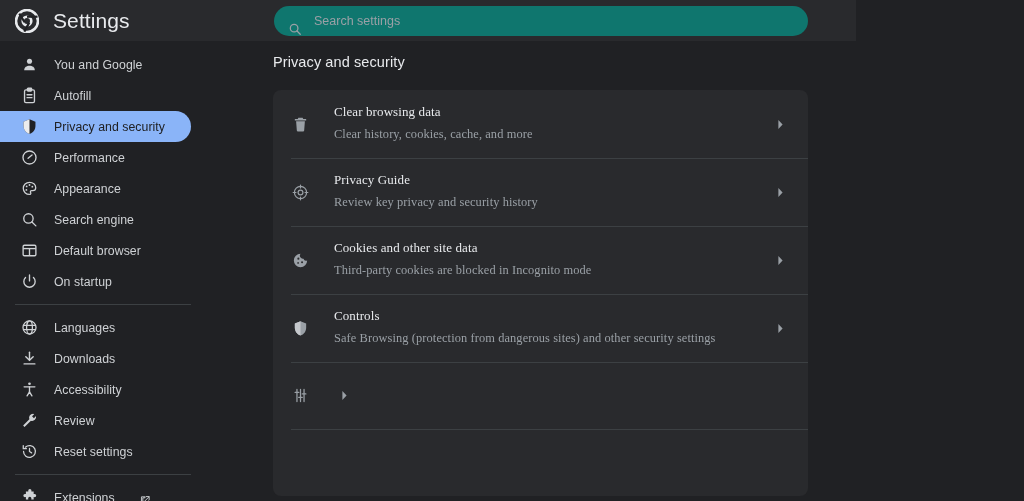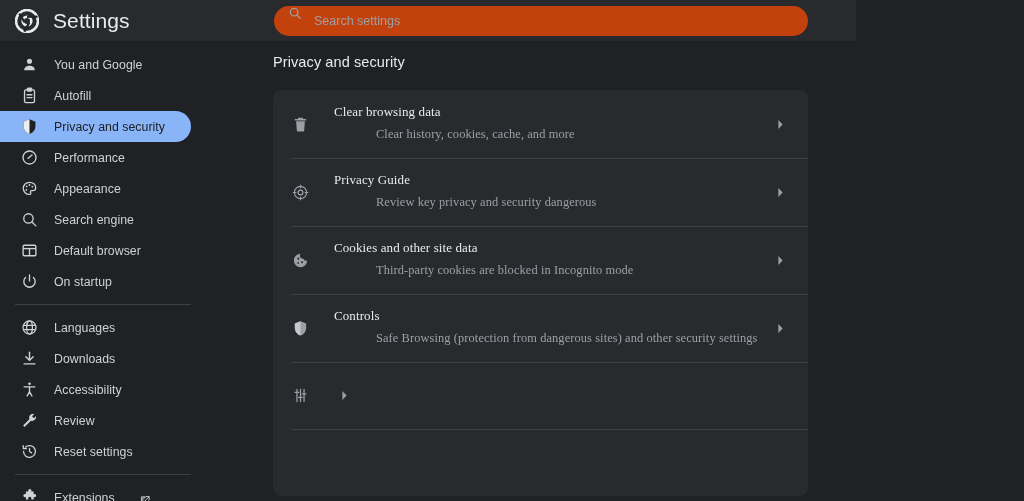--- a/index.html
+++ b/index.html
@@ -39,24 +39,24 @@
     letter-spacing: .1px;
     white-space: nowrap;
   }
   .searchwrap {
     flex: none;
     width: 534px;
     margin-left: 18px;
   }
   .searchbox {
     height: 30px;
-    background: #c2410c;
+    background: #0f766e;
     border-radius: 16px;
     display: flex;
-    align-items: flex-start;
+    align-items: flex-end;
     padding: 0 14px;
     gap: 12px;
   }
   .searchbox svg { width: 14px; height: 14px; flex: none; display: block; }
   .search-input {
     flex: 1;
     background: transparent;
     border: none;
     outline: none;
     color: #e8eaed;
@@ -162,21 +162,20 @@
     font-size: 13px;
     line-height: 20px;
     letter-spacing: .1px;
   }
   .row-sub {
     color: #9aa0a6;
     font-size: 12.4px;
     line-height: 24px;
     letter-spacing: .1px;
     max-width: 400px;
-    margin-left: 42px;
   }
   .row-action {
     width: 20px;
     flex: none;
     display: flex;
     align-items: center;
     justify-content: center;
     color: #9aa0a6;
   }
   .row-action svg { display: block; }
@@ -400,21 +399,21 @@
     <div class="row">
       <span class="row-icon">
         <svg viewBox="0 0 24 24" fill="none" stroke="#9aa0a6" stroke-width="1.7" xmlns="http://www.w3.org/2000/svg">
           <circle cx="12" cy="12" r="8.6"></circle>
           <circle cx="12" cy="12" r="3.4"></circle>
           <path d="M12 1.6v4M12 18.4v4M1.6 12h4M18.4 12h4" stroke-linecap="round"></path>
         </svg>
       </span>
       <div class="row-text">
         <div class="row-title">Privacy Guide</div>
-        <div class="row-sub">Review key privacy and security dangerous</div>
+        <div class="row-sub">Review key privacy and security history</div>
       </div>
       <span class="row-action">
         <svg class="chev" viewBox="0 0 8 12" xmlns="http://www.w3.org/2000/svg">
           <path d="M1.6 0.8 6.4 6 1.6 11.2z" fill="#9aa0a6"></path>
         </svg>
       </span>
     </div>
 
     <div class="row">
       <span class="row-icon">

